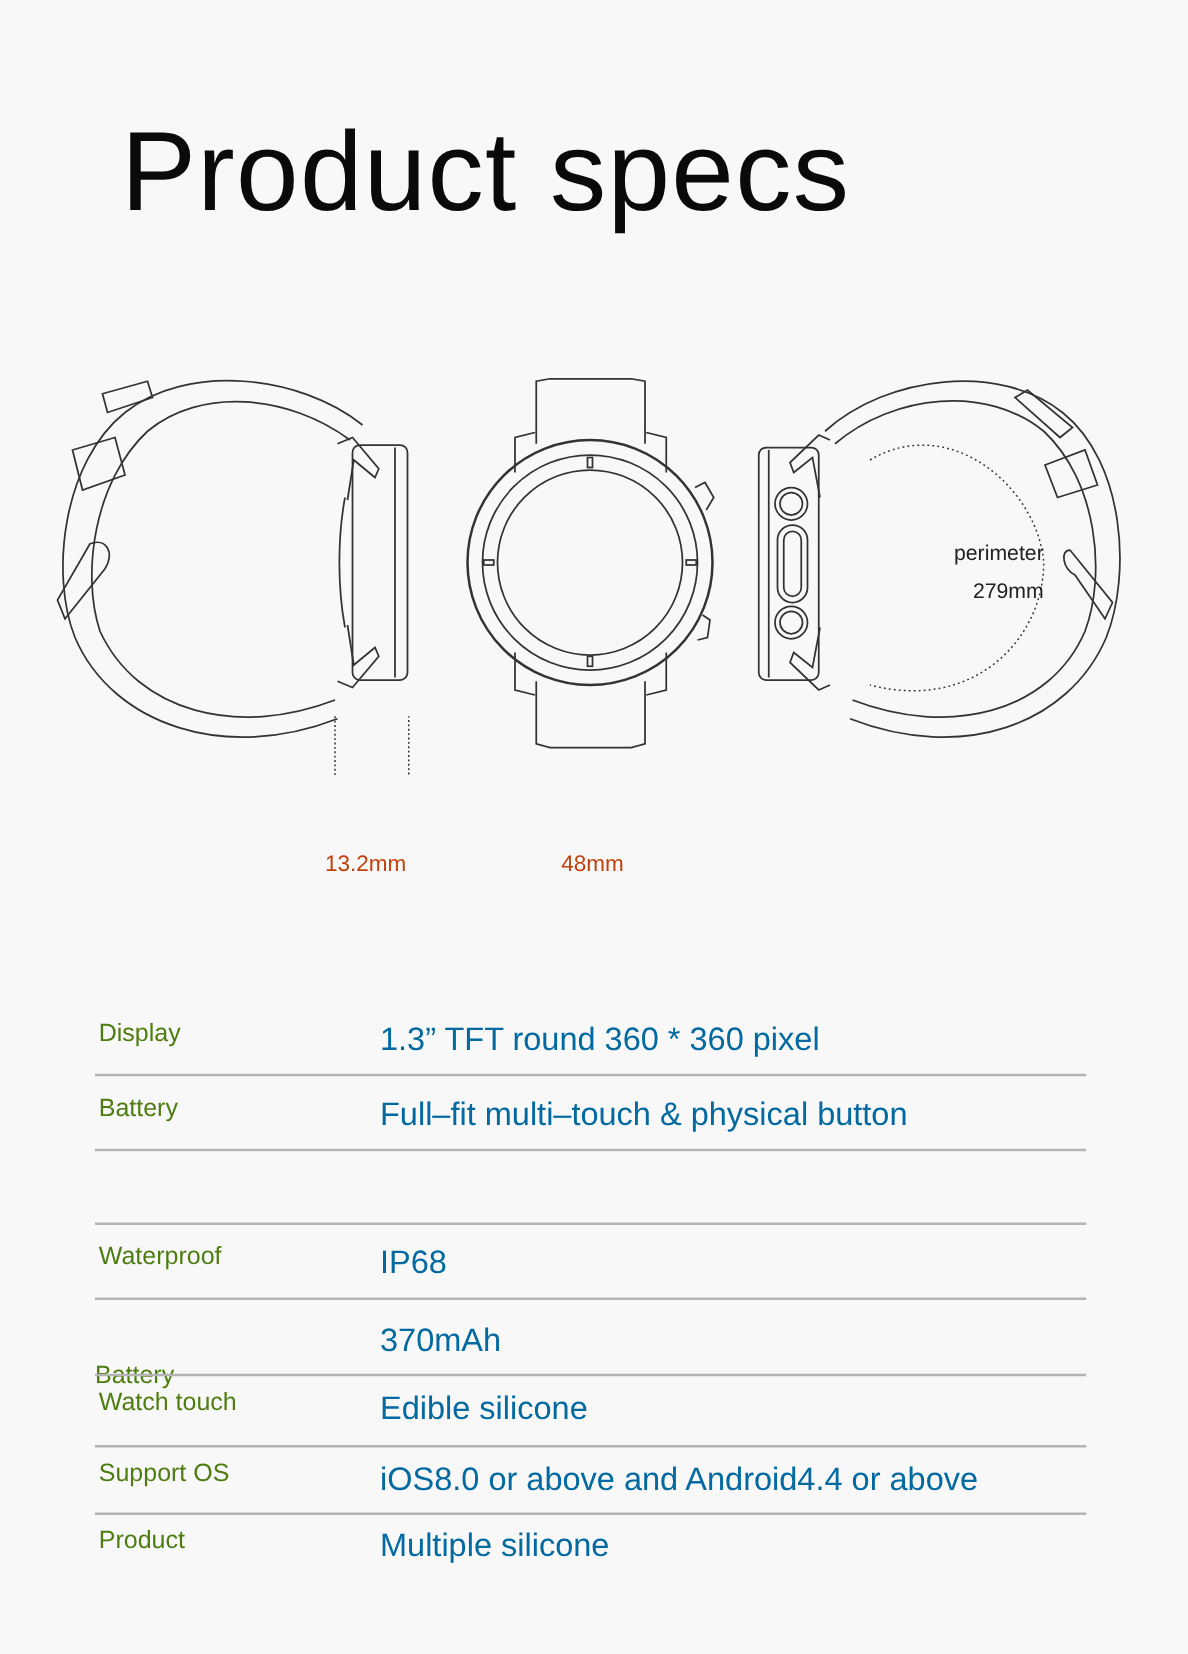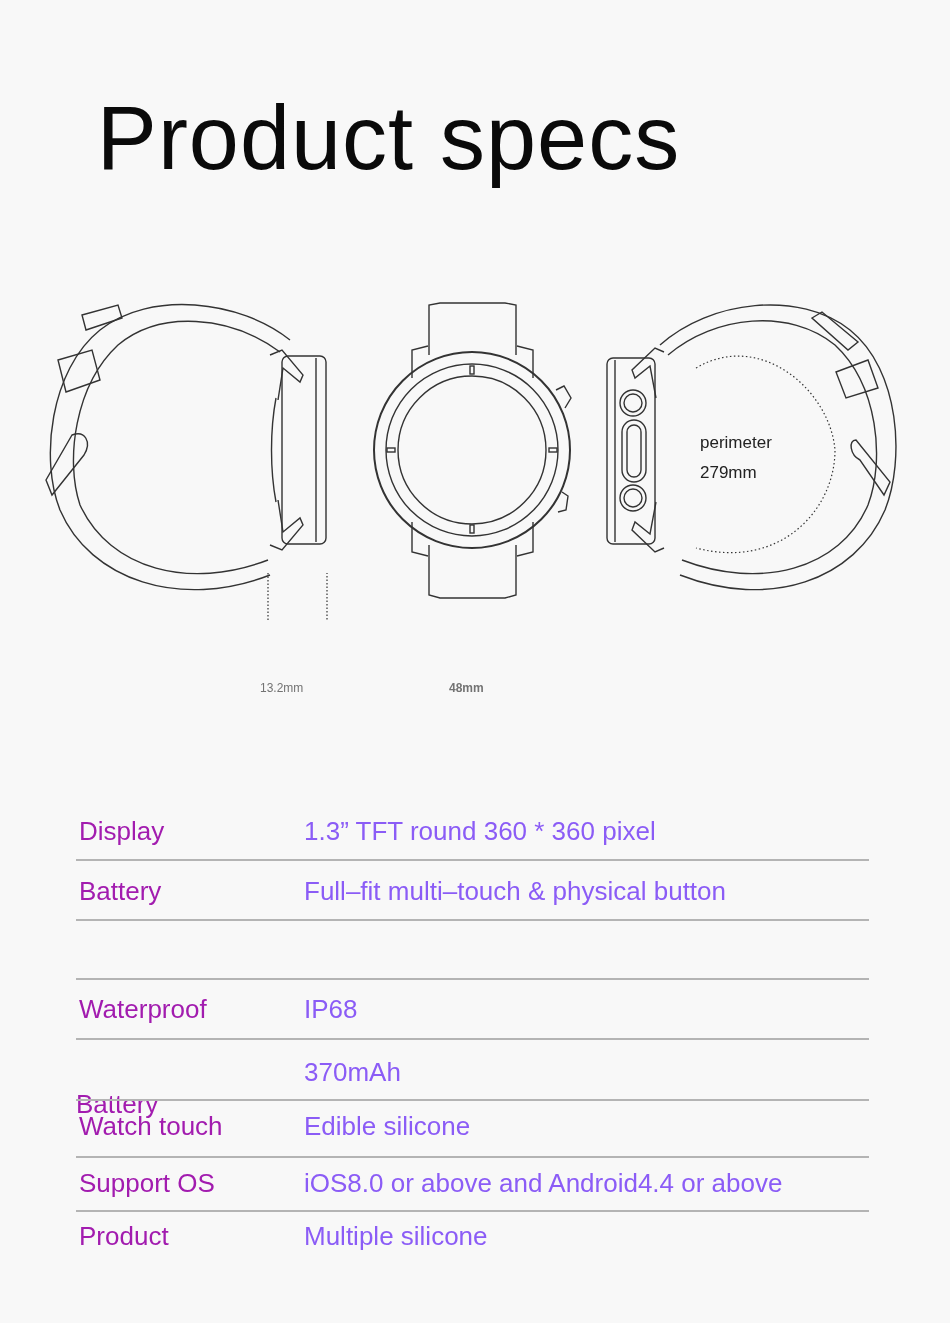--- a/index.html
+++ b/index.html
@@ -6,26 +6,26 @@
   body {
     width:950px; height:1323px; background:#f8f8f8; position:relative; overflow:hidden;
     font-family:"Liberation Sans", "DejaVu Sans", sans-serif; color:#111;
   }
   .title {
     position:absolute; left:0; top:88px; width:777px; text-align:center;
     font-size:90px; line-height:100px; color:#0a0a0a; letter-spacing:1px;
   }
   .drawing { position:absolute; left:0; top:290px; width:950px; height:330px; }
   .drawing svg { width:950px; height:330px; display:block; }
-  .dim-label { position:absolute; font-size:12px; color:#737373; }
-  .perimeter { position:absolute; left:700px; top:428px; width:135px; text-align:left; font-size:17px; line-height:30px; color:#222; }
+  .dim-label { position:absolute; font-size:18px; color:#c2410c; }
+  .perimeter { position:absolute; left:700px; top:428px; width:135px; text-align:right; font-size:17px; line-height:30px; color:#222; }
   .specs { position:absolute; left:76px; top:800px; width:793px; }
   .row { position:absolute; left:0; width:793px; }
-  .row .label { position:absolute; left:3px; font-size:26px; color:#a21caf; white-space:nowrap; }
-  .row .value { position:absolute; left:228px; font-size:26px; color:#8b5cf6; white-space:nowrap; }
+  .row .label { position:absolute; left:3px; font-size:20px; color:#4d7c0f; white-space:nowrap; }
+  .row .value { position:absolute; left:228px; font-size:26px; color:#0369a1; white-space:nowrap; }
   .divider { position:absolute; left:0; width:793px; height:2px; background:#b4b4b4; }
 </style>
 </head>
 <body>
 
 <div class="title">Product specs</div>
 
 <div class="drawing">
   <svg viewBox="0 290 950 330" xmlns="http://www.w3.org/2000/svg" fill="none" stroke="#333" stroke-width="1.4">
 
@@ -86,21 +86,21 @@
     </g>
 
     <g stroke-dasharray="1.5 2" stroke-width="1.2">
       <path d="M268,573 L268,670 L327,670 L327,573"></path>
       <path d="M398,625 L398,669 L552,669 L552,625"></path>
     </g>
   </svg>
 </div>
 
 <div class="dim-label" style="left:260px; top:681px;">13.2mm</div>
-<div class="dim-label" style="left:449px; top:681px;font-weight:bold;">48mm</div>
+<div class="dim-label" style="left:449px; top:681px;">48mm</div>
 <div class="perimeter">
   <div>perimeter</div>
   <div>279mm</div>
 </div>
 
 <div class="specs">
   <div class="row" style="top:16px;">
     <span class="label">Display</span>
     <span class="value">1.3” TFT round 360 * 360 pixel</span>
   </div>

